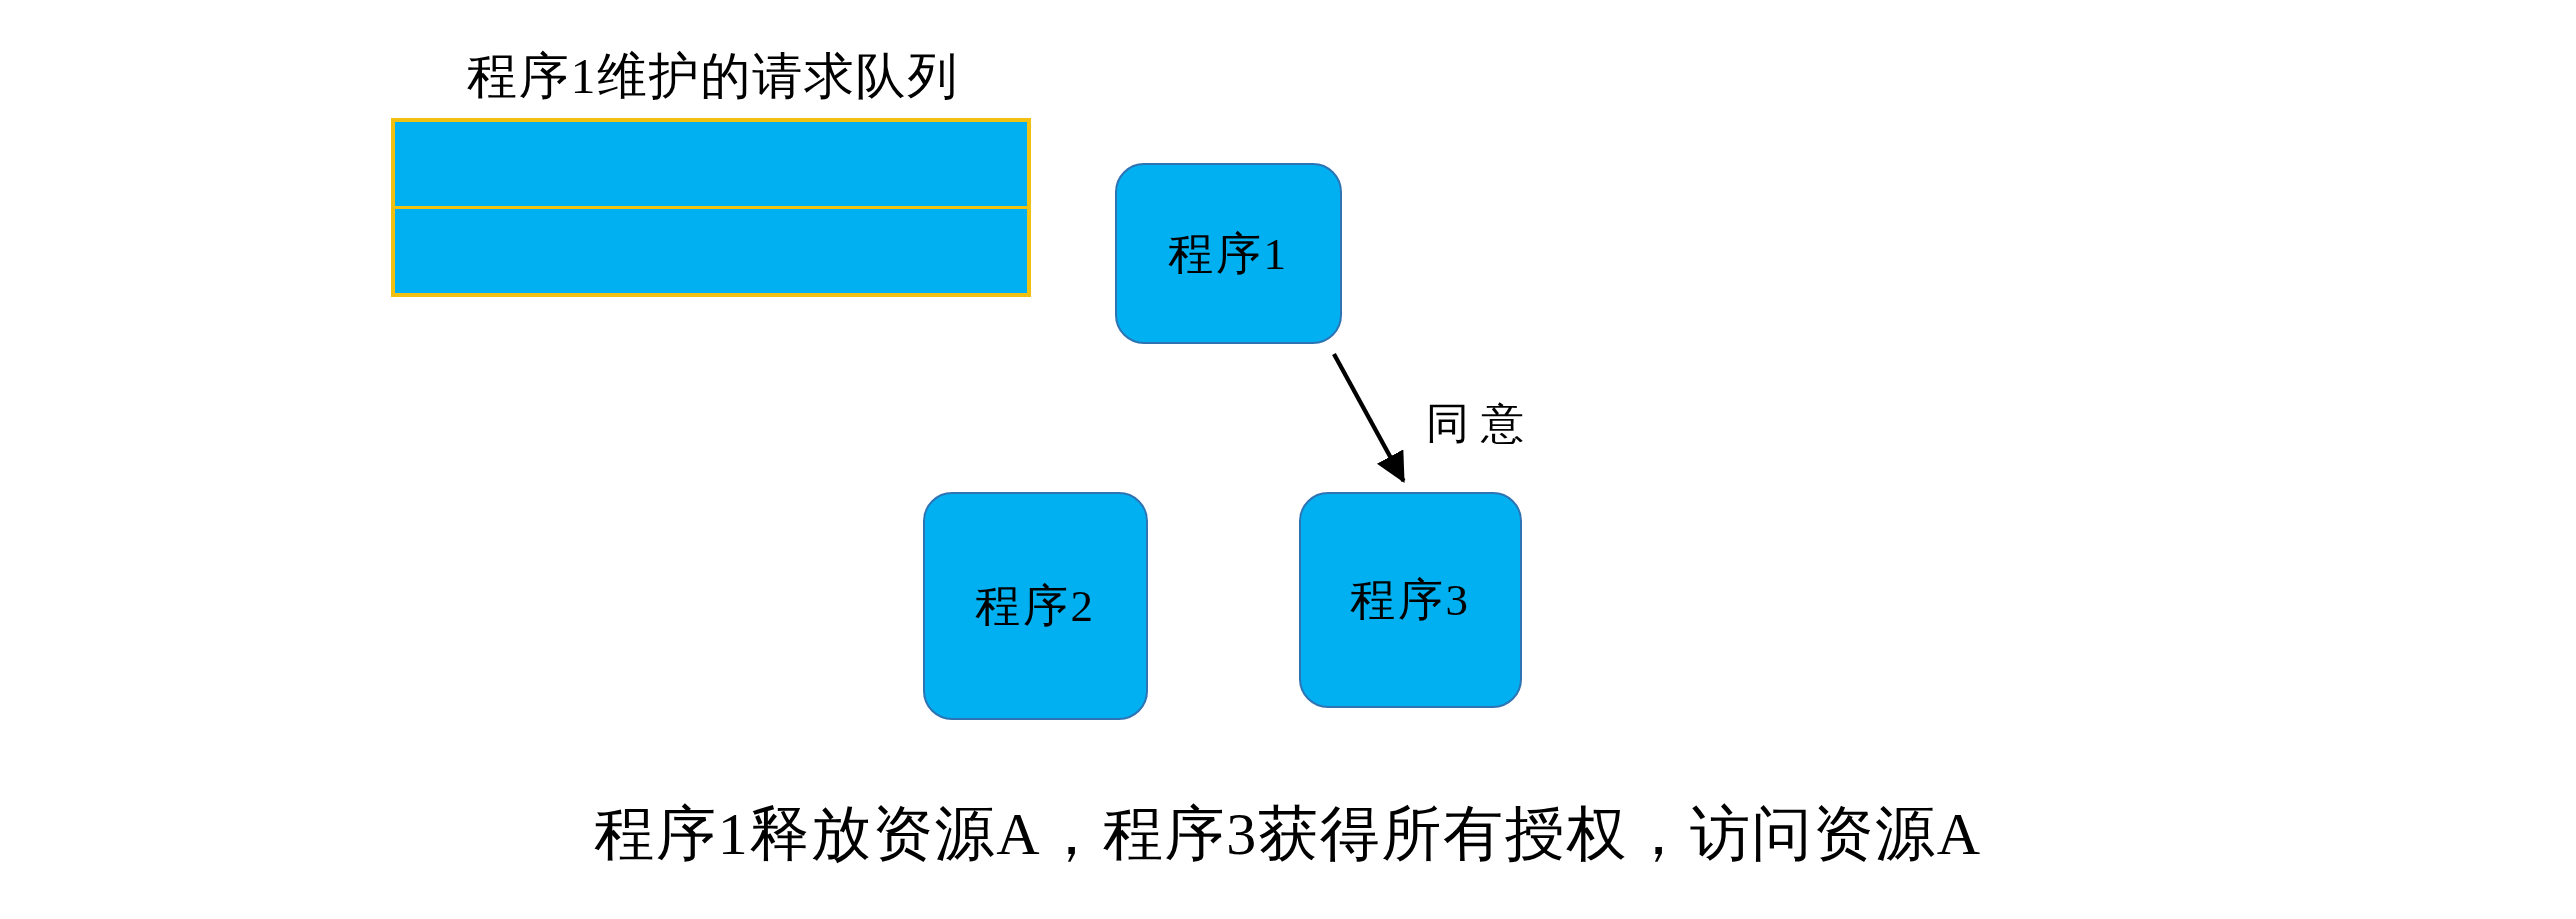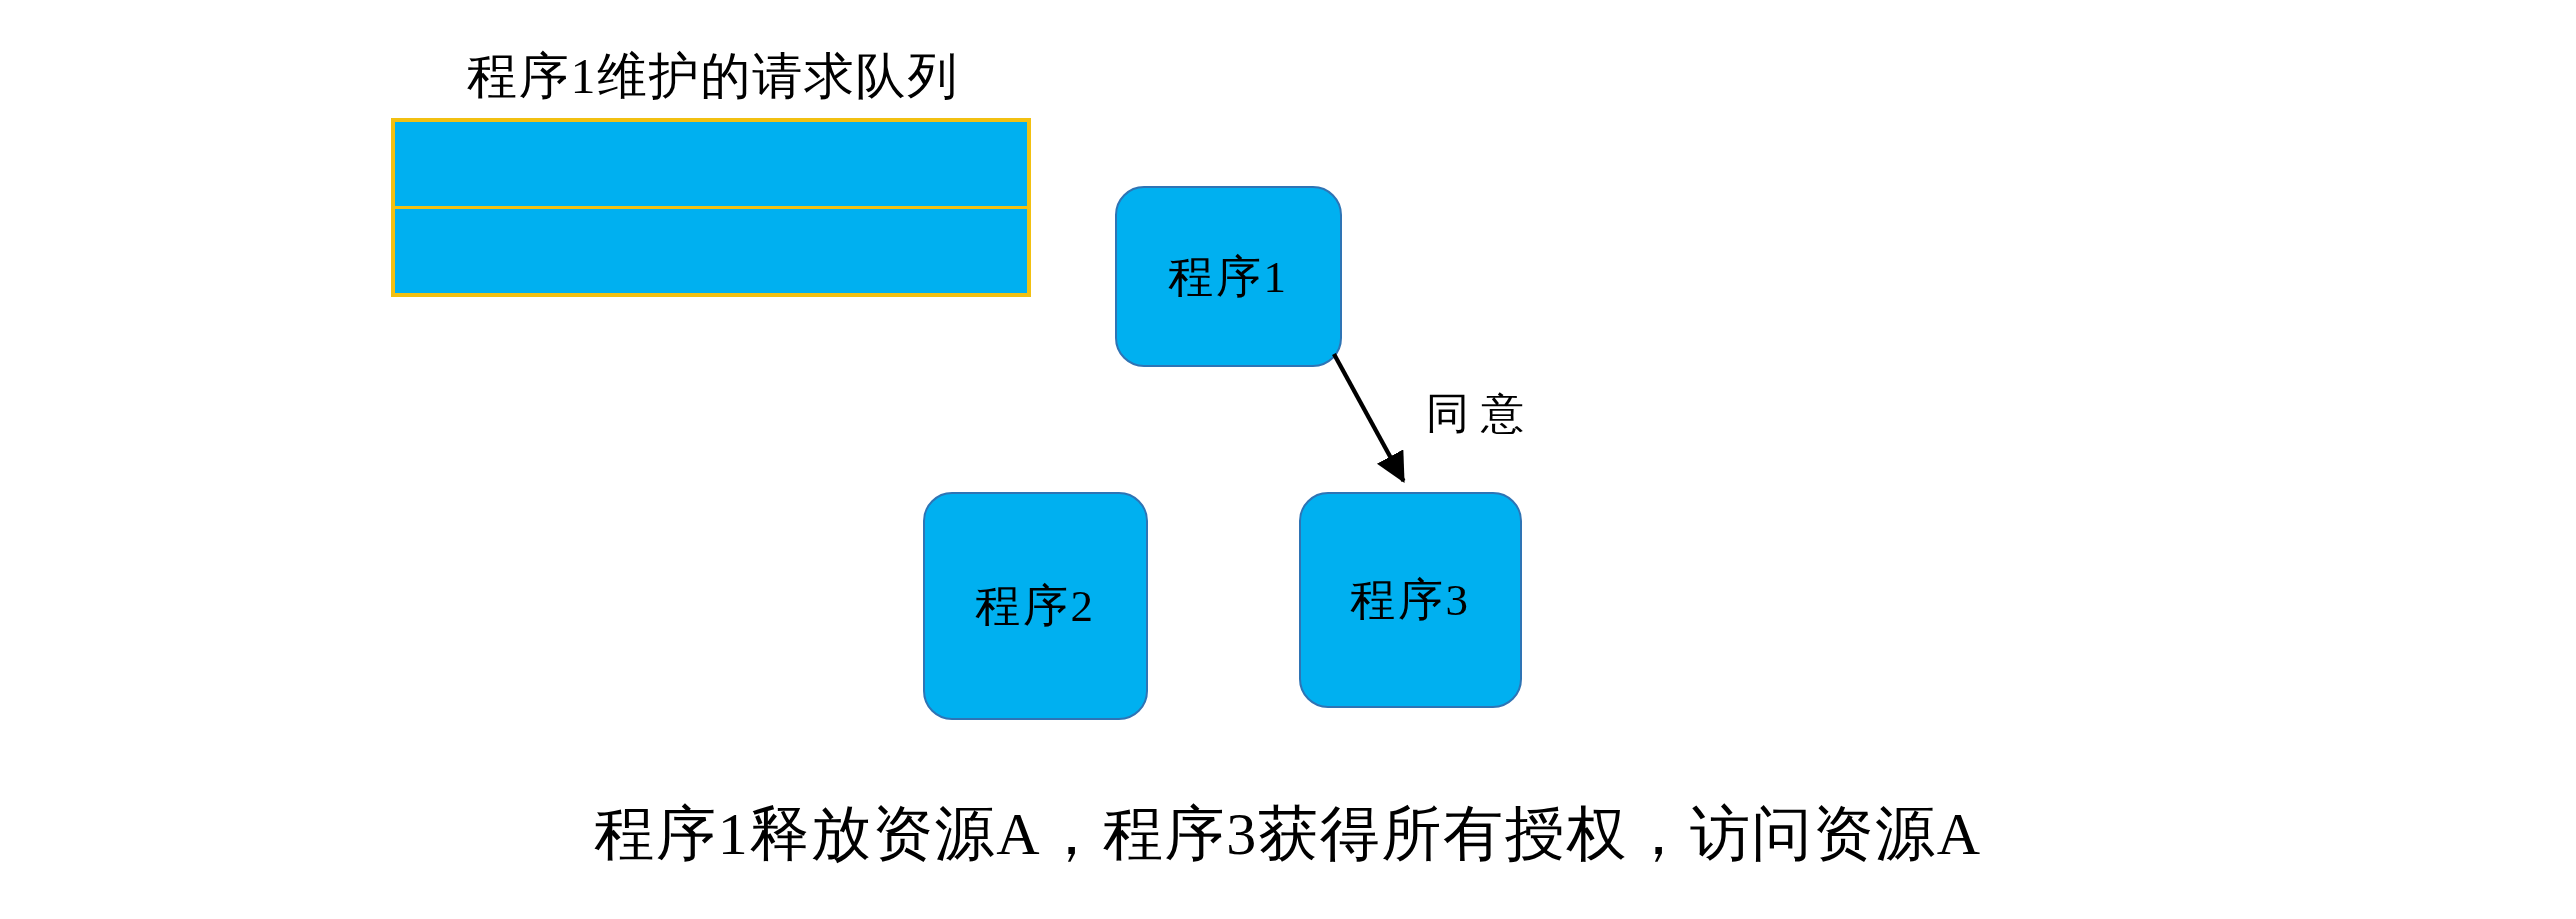--- a/index.html
+++ b/index.html
@@ -57,37 +57,37 @@
     background: var(--node_fill, #00B0F0);
     border: 2.6px solid var(--node_border, #2E74B5);
     border-radius: 29px;
     display: flex;
     align-items: center;
     justify-content: center;
     font-size: 45px;
     letter-spacing: 2.6px;
     white-space: nowrap;
   }
-  #node-p1 { left: 1115px; top: 186px; width: 227px; height: 181px; }
+  #node-p1 { left: 1115px; top: 163px; width: 227px; height: 181px; }
   #node-p2 { left: 923px; top: 492px; width: 225px; height: 228px; }
   #node-p3 { left: 1299px; top: 492px; width: 223px; height: 216px; }
 
   
   .arrow-svg {
     position: absolute;
     left: 0;
     top: 0;
     width: 2576px;
     height: 920px;
     pointer-events: none;
   }
   .arrow-label {
     position: absolute;
     left: 1426px;
-    top: 385px;
+    top: 395px;
     font-size: 43px;
     letter-spacing: 12px;
     white-space: nowrap;
   }
 
   
   .caption {
     position: absolute;
     left: 0;
     top: 794px;

